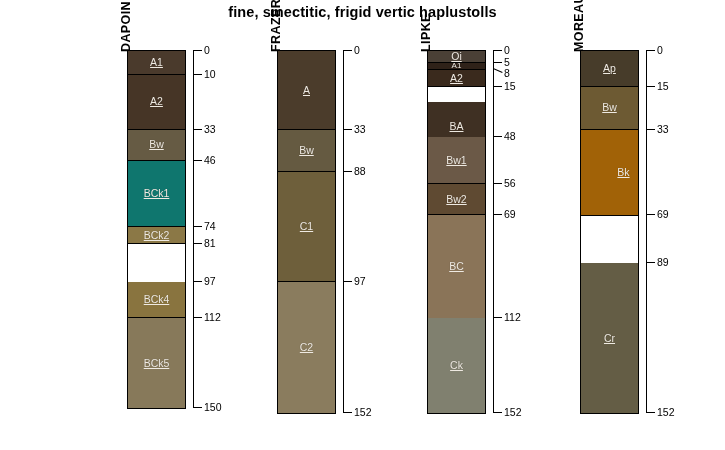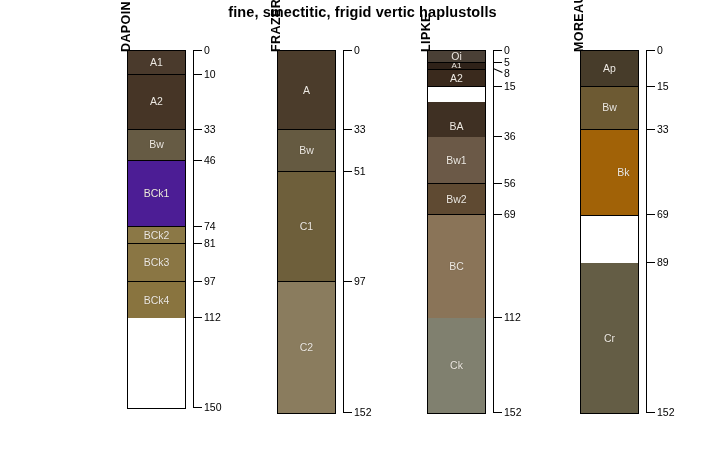--- a/index.html
+++ b/index.html
@@ -63,20 +63,21 @@
   }
   .horizon:last-child {
     border-bottom: none;
   }
   .horizon-name {
     font-size: 10.5px;
     color: #efeae2;
     text-shadow: 0 0 1px rgba(0,0,0,0.35);
     white-space: nowrap;
     line-height: 1;
+    text-decoration: underline;
   }
   .axis-line {
     position: absolute;
     width: 1px;
     background: #000000;
   }
   .tick {
     position: absolute;
     height: 1px;
     background: #000000;
@@ -106,31 +107,31 @@
       <div class="column" style="top: 50px; height: 357.237px;">
         <div class="horizon" style="top: 0px; height: 23.8158px; background: rgb(74, 58, 44);">
           <span class="horizon-name">A1</span>
         </div>
         <div class="horizon" style="top: 23.8158px; height: 54.7763px; background: rgb(70, 53, 38);">
           <span class="horizon-name">A2</span>
         </div>
         <div class="horizon" style="top: 78.5921px; height: 30.9605px; background: rgb(102, 91, 68);">
           <span class="horizon-name">Bw</span>
         </div>
-        <div class="horizon" style="top: 109.553px; height: 66.6842px; background: #4c1d95;">
+        <div class="horizon" style="top: 109.553px; height: 66.6842px; background: #0f766e;">
           <span class="horizon-name">BCk1</span>
         </div>
         <div class="horizon" style="top: 176.237px; height: 16.6711px; background: rgb(139, 120, 70);">
           <span class="horizon-name">BCk2</span>
         </div>
-        <div class="horizon" style="top: 192.908px; height: 38.1053px; background: rgb(138, 118, 68);">
-          <span class="horizon-name">BCk3</span>
-        </div>
         <div class="horizon" style="top: 231.013px; height: 35.7237px; background: rgb(137, 116, 63);">
           <span class="horizon-name">BCk4</span>
+        </div>
+        <div class="horizon" style="top: 266.737px; height: 90.5px; background: rgb(135, 121, 90); border-bottom: none;">
+          <span class="horizon-name">BCk5</span>
         </div>
       </div>
       <div class="axis-line" style="left: 88px; top: 50px; height: 357.237px;"></div>
       <div class="tick" style="left: 88px; top: 50px; width: 9px;"></div>
       <div class="tick-label" style="left: 99px; top: 45px;">0</div>
       <div class="tick" style="left: 88px; top: 74px; width: 9px;"></div>
       <div class="tick-label" style="left: 99px; top: 68.8158px;">10</div>
       <div class="tick" style="left: 88px; top: 129px; width: 9px;"></div>
       <div class="tick-label" style="left: 99px; top: 123.592px;">33</div>
       <div class="tick" style="left: 88px; top: 160px; width: 9px;"></div>
@@ -161,21 +162,21 @@
         <div class="horizon" style="top: 231.013px; height: 130.987px; background: rgb(138, 124, 94); border-bottom: none;">
           <span class="horizon-name">C2</span>
         </div>
       </div>
       <div class="axis-line" style="left: 88px; top: 50px; height: 362px;"></div>
       <div class="tick" style="left: 88px; top: 50px; width: 9px;"></div>
       <div class="tick-label" style="left: 99px; top: 45px;">0</div>
       <div class="tick" style="left: 88px; top: 129px; width: 9px;"></div>
       <div class="tick-label" style="left: 99px; top: 123.592px;">33</div>
       <div class="tick" style="left: 88px; top: 171px; width: 9px;"></div>
-      <div class="tick-label" style="left: 99px; top: 166.461px;">51</div>
+      <div class="tick-label" style="left: 99px; top: 166.461px;">88</div>
       <div class="tick" style="left: 88px; top: 281px; width: 9px;"></div>
       <div class="tick-label" style="left: 99px; top: 276.013px;">97</div>
       <div class="tick" style="left: 88px; top: 412px; width: 9px;"></div>
       <div class="tick-label" style="left: 99px; top: 407px;">152</div>
     </div>
     <div class="profile" style="left: 405px;">
       <div class="profile-label" style="left: 14px; top: 52px;">LIPKE</div>
       <div class="column" style="top: 50px; height: 362px;">
         <div class="horizon" style="top: 0px; height: 11.9079px; background: rgb(74, 64, 54);">
           <span class="horizon-name">Oi</span>
@@ -205,21 +206,21 @@
       <div class="axis-line" style="left: 88px; top: 50px; height: 362px;"></div>
       <div class="tick" style="left: 88px; top: 50px; width: 9px;"></div>
       <div class="tick-label" style="left: 99px; top: 45px;">0</div>
       <div class="tick" style="left: 88px; top: 62px; width: 9px;"></div>
       <div class="tick-label" style="left: 99px; top: 56.9079px;">5</div>
       <div class="leader" style="left: 88px; top: 69.0526px; height: 9.79097px; transform: rotate(-66.8115deg);"></div>
       <div class="tick-label" style="left: 99px; top: 67.9079px;">8</div>
       <div class="tick" style="left: 88px; top: 86px; width: 9px;"></div>
       <div class="tick-label" style="left: 99px; top: 80.7237px;">15</div>
       <div class="tick" style="left: 88px; top: 136px; width: 9px;"></div>
-      <div class="tick-label" style="left: 99px; top: 130.737px;">36</div>
+      <div class="tick-label" style="left: 99px; top: 130.737px;">48</div>
       <div class="tick" style="left: 88px; top: 183px; width: 9px;"></div>
       <div class="tick-label" style="left: 99px; top: 178.368px;">56</div>
       <div class="tick" style="left: 88px; top: 214px; width: 9px;"></div>
       <div class="tick-label" style="left: 99px; top: 209.329px;">69</div>
       <div class="tick" style="left: 88px; top: 317px; width: 9px;"></div>
       <div class="tick-label" style="left: 99px; top: 311.737px;">112</div>
       <div class="tick" style="left: 88px; top: 412px; width: 9px;"></div>
       <div class="tick-label" style="left: 99px; top: 407px;">152</div>
     </div>
     <div class="profile" style="left: 558px;">

